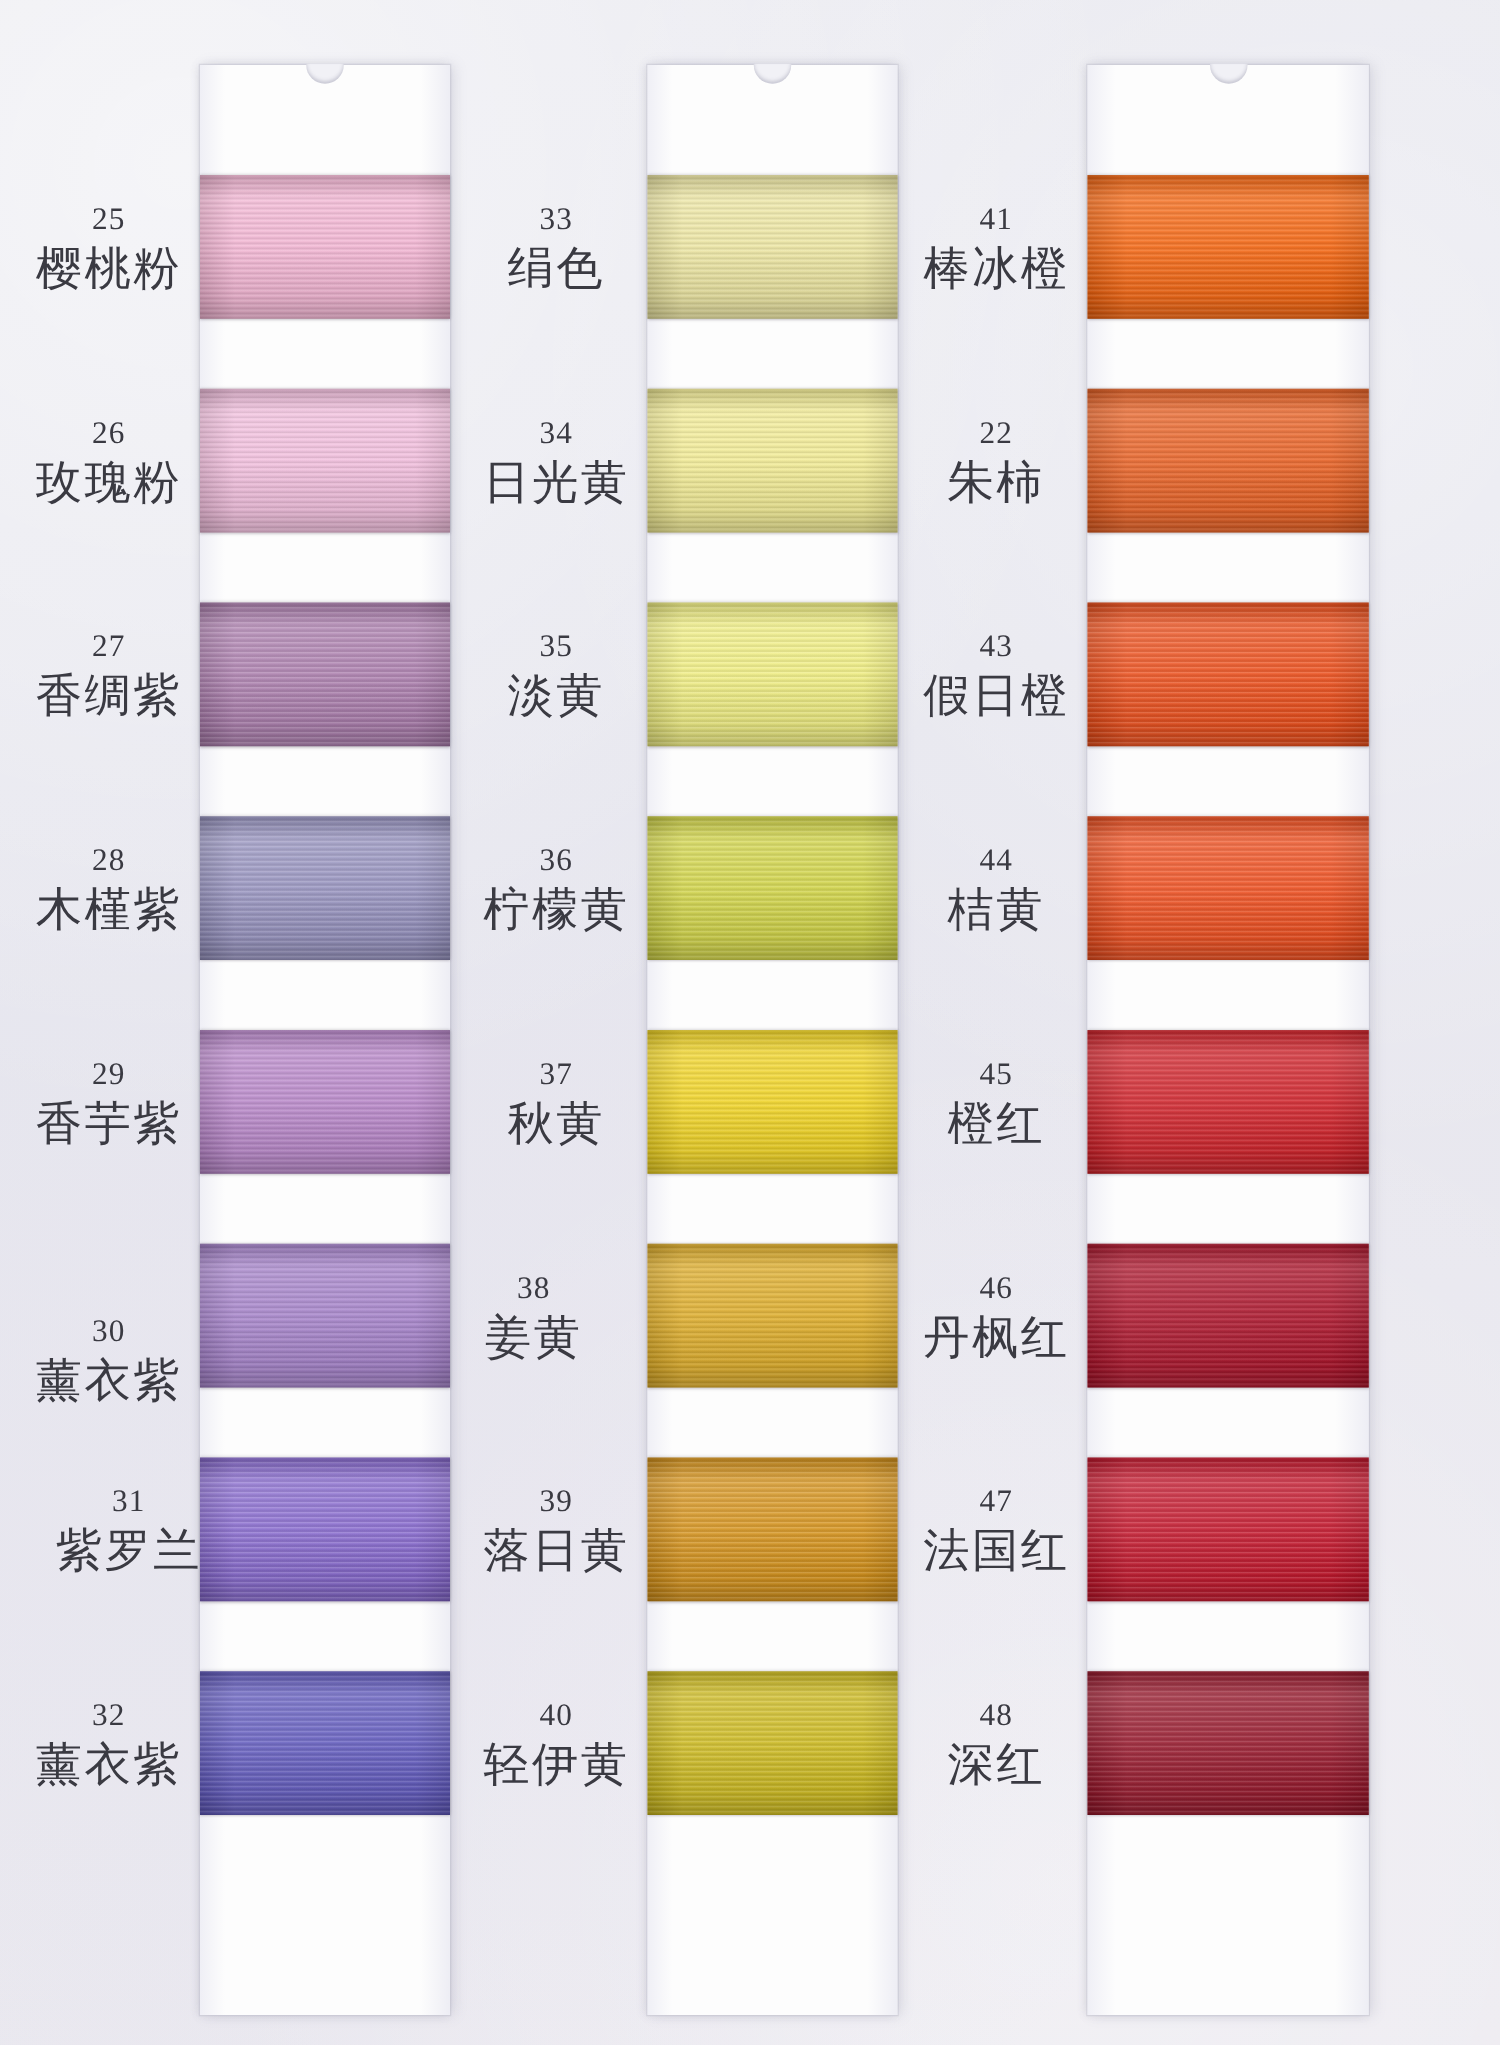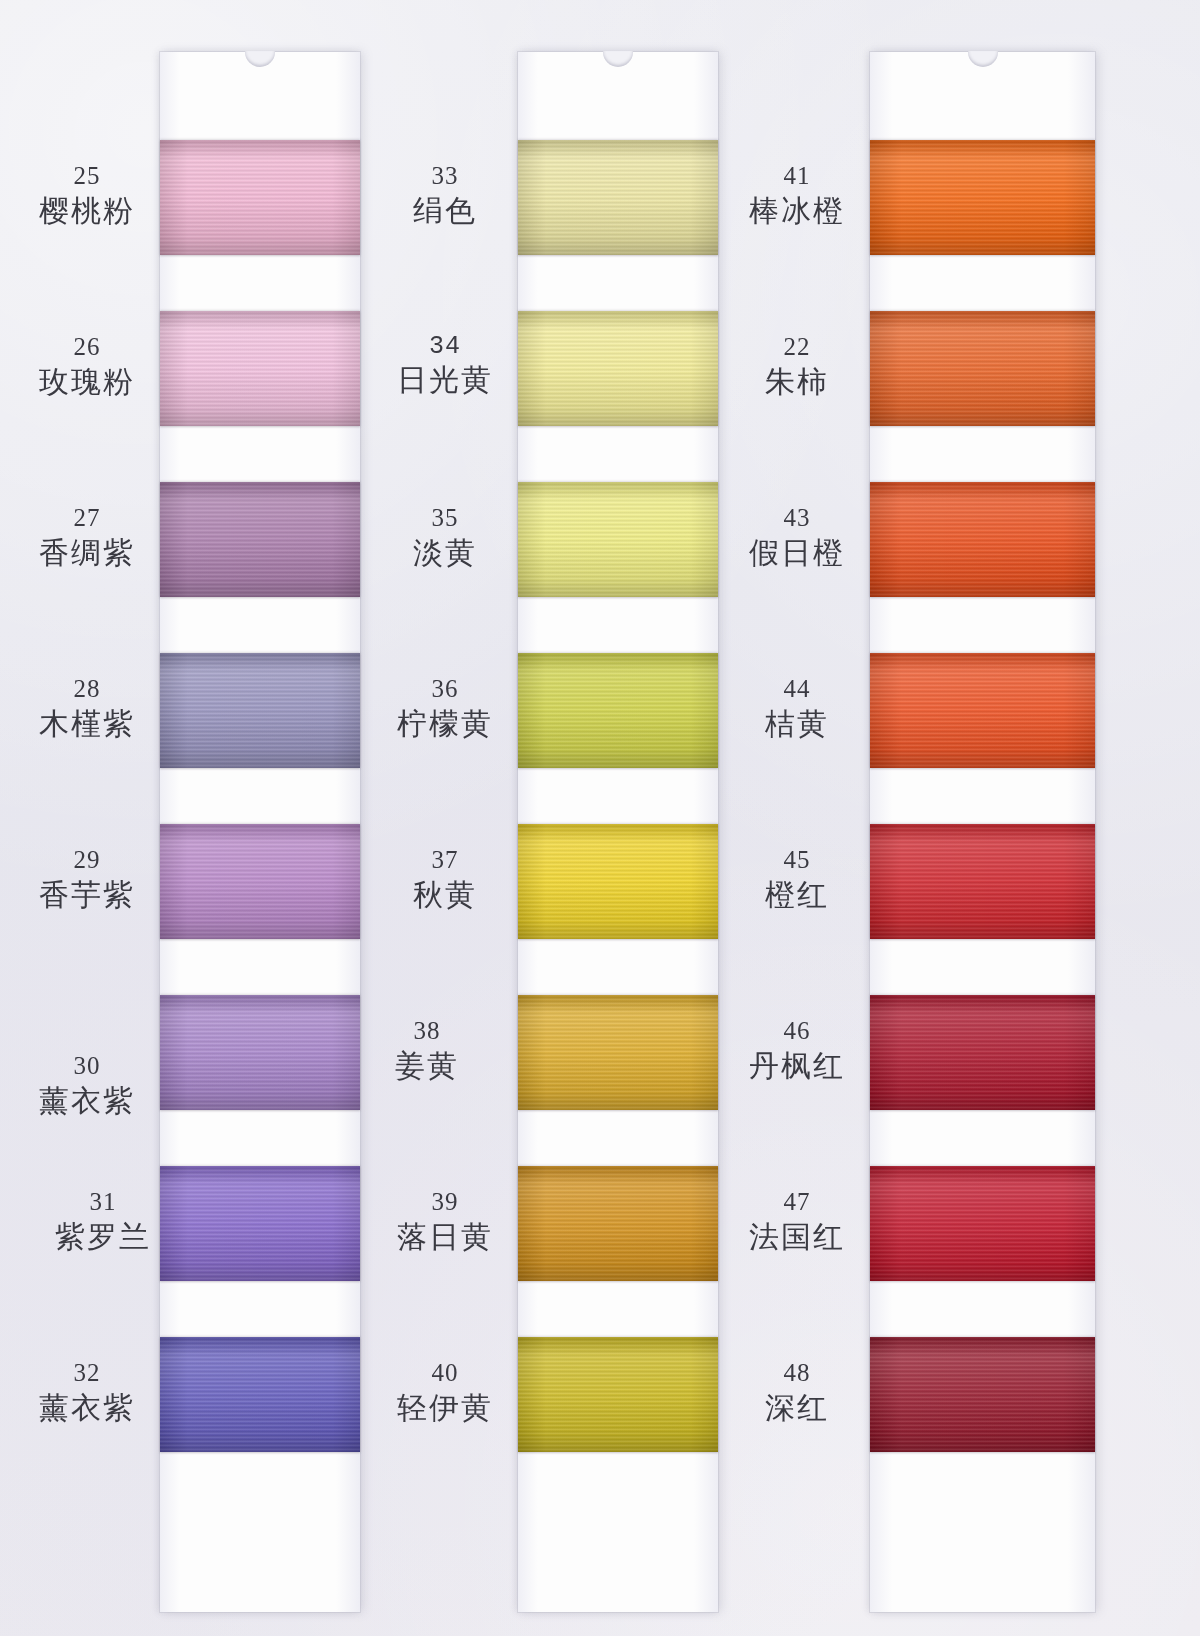--- a/index.html
+++ b/index.html
@@ -107,21 +107,21 @@
     line-height: 1.28;
     width: 150px;
   }
   .label .num {
     display: block;
     font-size: 25px;
     letter-spacing: 1px;
   }
   .label .name {
     display: block;
-    font-size: 30px;
+    font-size: 37px;
     letter-spacing: 2px;
     white-space: nowrap;
   }
 </style>
 </head>
 <body>
 
 <div id="chart-root">
   <div id="bg-texture"></div>
   <div id="cards-layer">
@@ -266,21 +266,21 @@
         <span class="name">紫罗兰</span>
       </div>
       <div class="label" style="left: 12px; top: 1356.5px; color: rgb(58, 58, 66);">
         <span class="num">32</span>
         <span class="name">薰衣紫</span>
       </div>
       <div class="label" style="left: 370px; top: 159.5px; color: rgb(58, 58, 66);">
         <span class="num">33</span>
         <span class="name">绢色</span>
       </div>
-      <div class="label" style="left: 370px; top: 330.5px; color: rgb(58, 58, 66); font-family: Liberation Mono, monospace;">
+      <div class="label" style="left: 370px; top: 330.5px; color: rgb(58, 58, 66);">
         <span class="num">34</span>
         <span class="name">日光黄</span>
       </div>
       <div class="label" style="left: 370px; top: 501.5px; color: rgb(58, 58, 66);">
         <span class="num">35</span>
         <span class="name">淡黄</span>
       </div>
       <div class="label" style="left: 370px; top: 672.5px; color: rgb(58, 58, 66);">
         <span class="num">36</span>
         <span class="name">柠檬黄</span>

